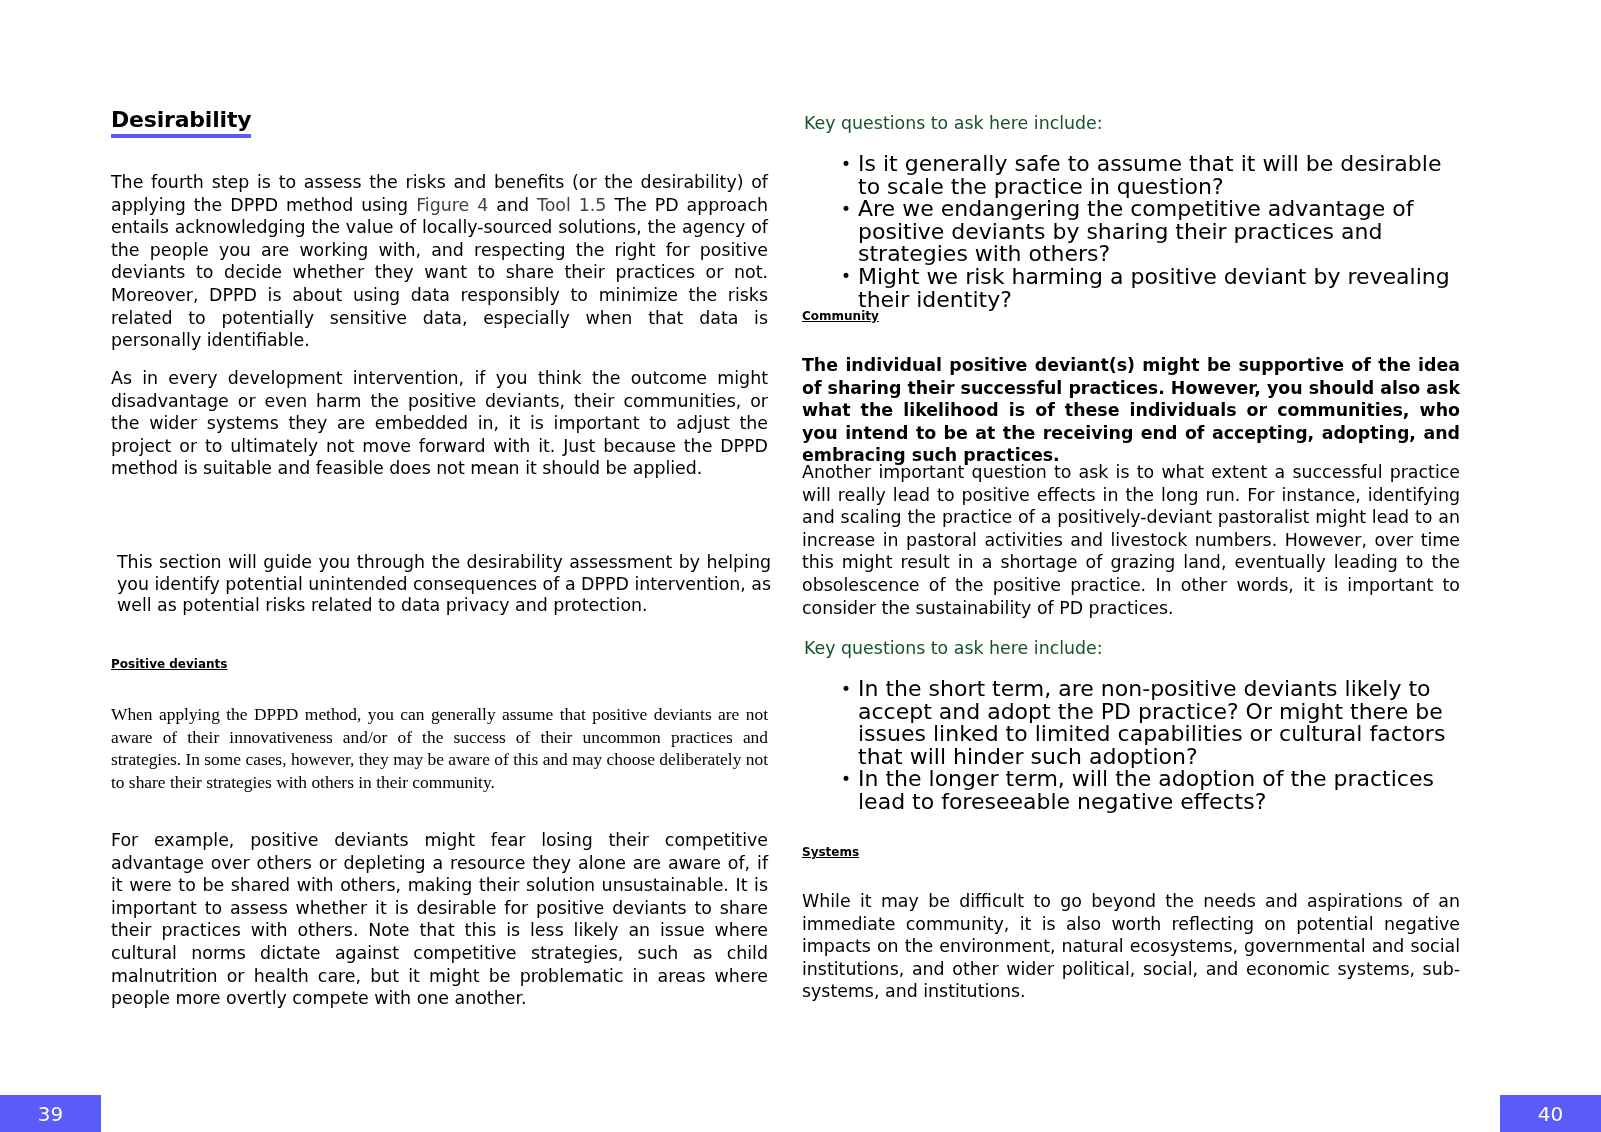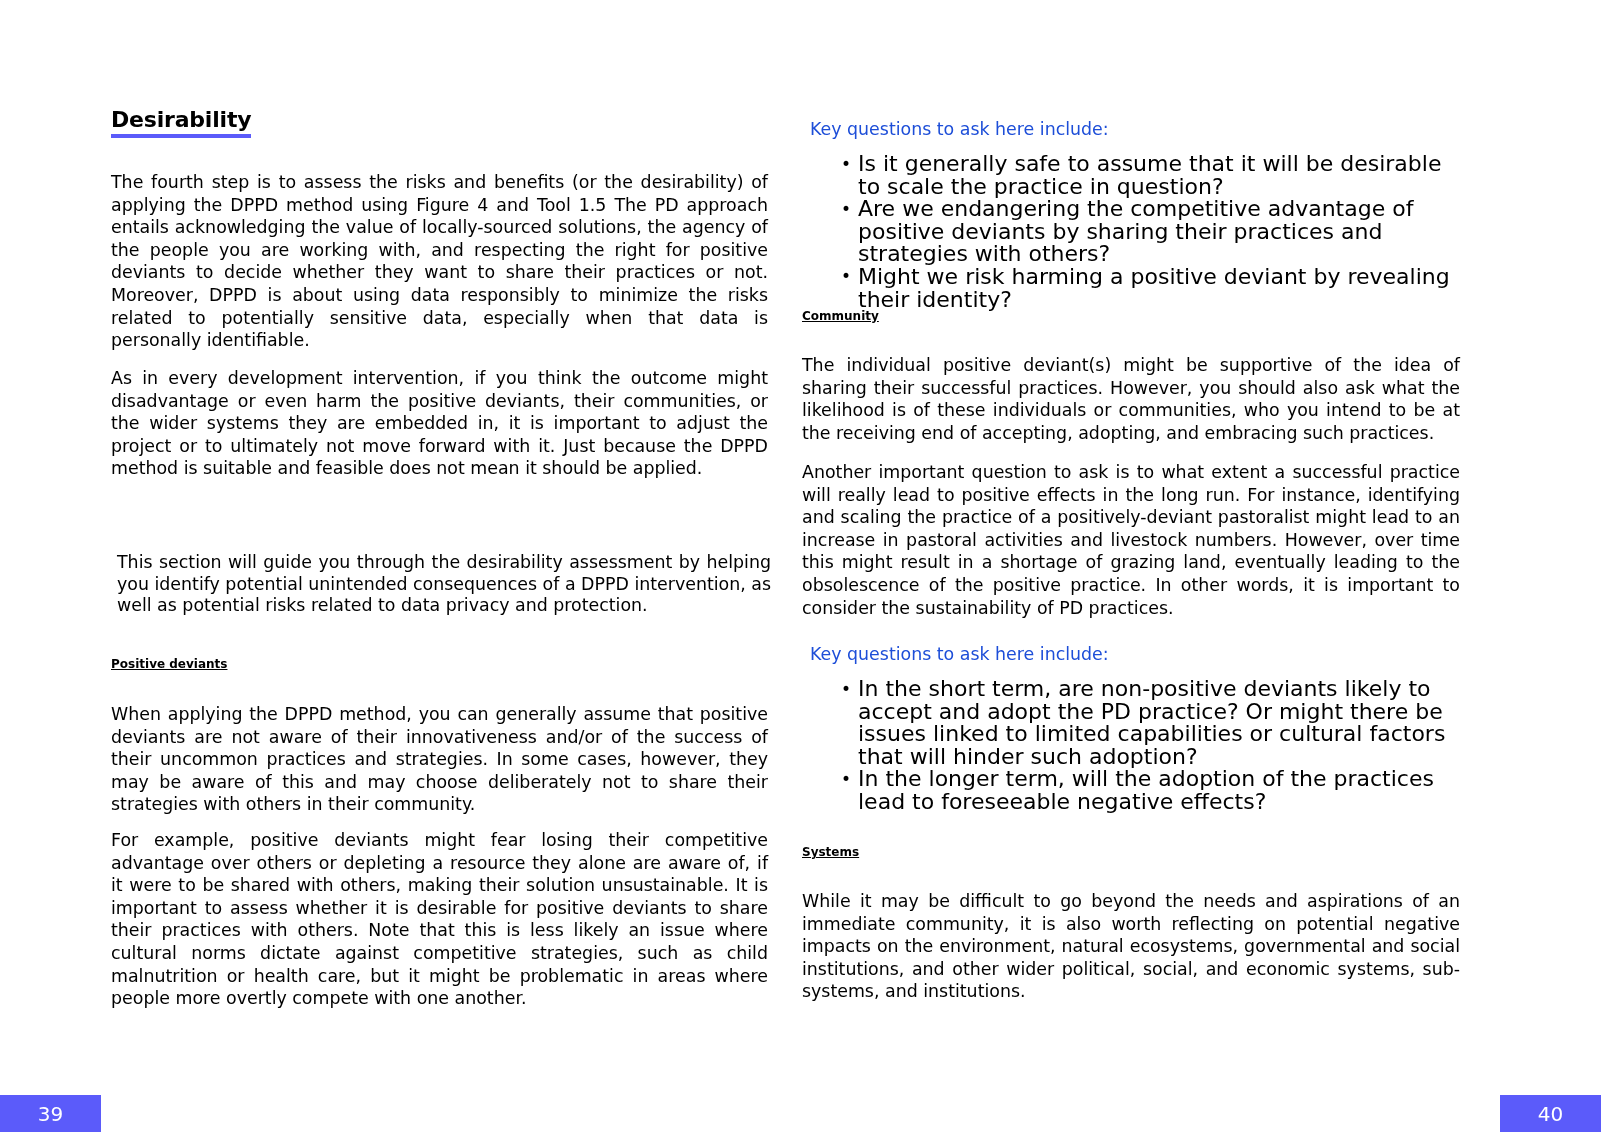--- a/index.html
+++ b/index.html
@@ -71,23 +71,23 @@
     margin: 0;
     padding: 0;
     text-align: justify;
     text-justify: inter-word;
     hyphens: none;
   }
 
   p.key-questions {
     font-size: 17.4px;
     line-height: 22.6px;
-    margin: 8px;
-    padding: 0;
-    color: #1d4ed8;
+    margin: 2px;
+    padding: 0;
+    color: #14532d;
   }
 
   ul.question-list {
     margin: 0;
     padding: 0 0 0 39px;
     list-style: none;
     font-size: 22px;
     line-height: 22.6px;
   }
   ul.question-list li {
@@ -98,21 +98,21 @@
   ul.question-list li::before {
     content: "\2022";
     position: absolute;
     left: 0;
     top: -0.5px;
     font-size: 17px;
     line-height: 22.6px;
   }
 
   a.doclink {
-    color: #000000;
+    color: #404040;
     text-decoration: none;
   }
 
   .page-badge {
     position: absolute;
     bottom: 0;
     height: 37px;
     width: 101px;
     background: #5b5bfa;
     color: #ffffff;
@@ -143,41 +143,41 @@
 
     <p class="body-text blk" style="top:367px;">As in every development intervention, if you think the outcome might disadvantage or even harm the positive deviants, their communities, or the wider systems they are embedded in, it is important to adjust the project or to ultimately not move forward with it. Just because the DPPD method is suitable and feasible does not mean it should be applied.</p>
 
 
     <p class="body-text blk" style="top:552px; left:6px; right:-3px; line-height:21.6px;">This section will guide you through the desirability assessment by helping you identify potential unintended consequences of a DPPD intervention, as well as potential risks related to data privacy and protection.</p>
 
     <div class="blk" style="top:657px;">
       <h3 class="minor-title">Positive deviants</h3>
     </div>
 
-    <p class="body-text blk" style="top:703px;">When applying the DPPD method, you can generally assume that positive deviants are not aware of their innovativeness and/or of the success of their uncommon practices and strategies. In some cases, however, they may be aware of this and may choose deliberately not to share their strategies with others in their community.</p>
+    <p class="body-text blk" style="top:703px;font-family:Liberation Serif, serif;">When applying the DPPD method, you can generally assume that positive deviants are not aware of their innovativeness and/or of the success of their uncommon practices and strategies. In some cases, however, they may be aware of this and may choose deliberately not to share their strategies with others in their community.</p>
 
     <p class="body-text blk" style="top:829px;">For example, positive deviants might fear losing their competitive advantage over others or depleting a resource they alone are aware of, if it were to be shared with others, making their solution unsustainable. It is important to assess whether it is desirable for positive deviants to share their practices with others. Note that this is less likely an issue where cultural norms dictate against competitive strategies, such as child malnutrition or health care, but it might be problematic in areas where people more overtly compete with one another.</p>
 
   </div>
 
   <div class="column column-right">
 
     <p class="key-questions blk" style="top:110px;">Key questions to ask here include:</p>
 
     <ul class="question-list blk" style="top:153px;">
       <li>Is it generally safe to assume that it will be desirable to scale the practice in question?</li>
       <li>Are we endangering the competitive advantage of positive deviants by sharing their practices and strategies with others?</li>
       <li>Might we risk harming a positive deviant by revealing their identity?</li>
     </ul>
 
     <div class="blk" style="top:309px;">
       <h3 class="minor-title">Community</h3>
     </div>
 
-    <p class="body-text blk" style="top:354px;">The individual positive deviant(s) might be supportive of the idea of sharing their successful practices. However, you should also ask what the likelihood is of these individuals or communities, who you intend to be at the receiving end of accepting, adopting, and embracing such practices.</p>
+    <p class="body-text blk" style="top:354px;font-weight:bold;">The individual positive deviant(s) might be supportive of the idea of sharing their successful practices. However, you should also ask what the likelihood is of these individuals or communities, who you intend to be at the receiving end of accepting, adopting, and embracing such practices.</p>
 
     <p class="body-text blk" style="top:461px;">Another important question to ask is to what extent a successful practice will really lead to positive effects in the long run. For instance, identifying and scaling the practice of a positively-deviant pastoralist might lead to an increase in pastoral activities and livestock numbers. However, over time this might result in a shortage of grazing land, eventually leading to the obsolescence of the positive practice. In other words, it is important to consider the sustainability of PD practices.</p>
 
     <p class="key-questions blk" style="top:635px;">Key questions to ask here include:</p>
 
     <ul class="question-list blk" style="top:678px;">
       <li>In the short term, are non-positive deviants likely to accept and adopt the PD practice? Or might there be issues linked to limited capabilities or cultural factors that will hinder such adoption?</li>
       <li>In the longer term, will the adoption of the practices lead to foreseeable negative effects?</li>
     </ul>
 

